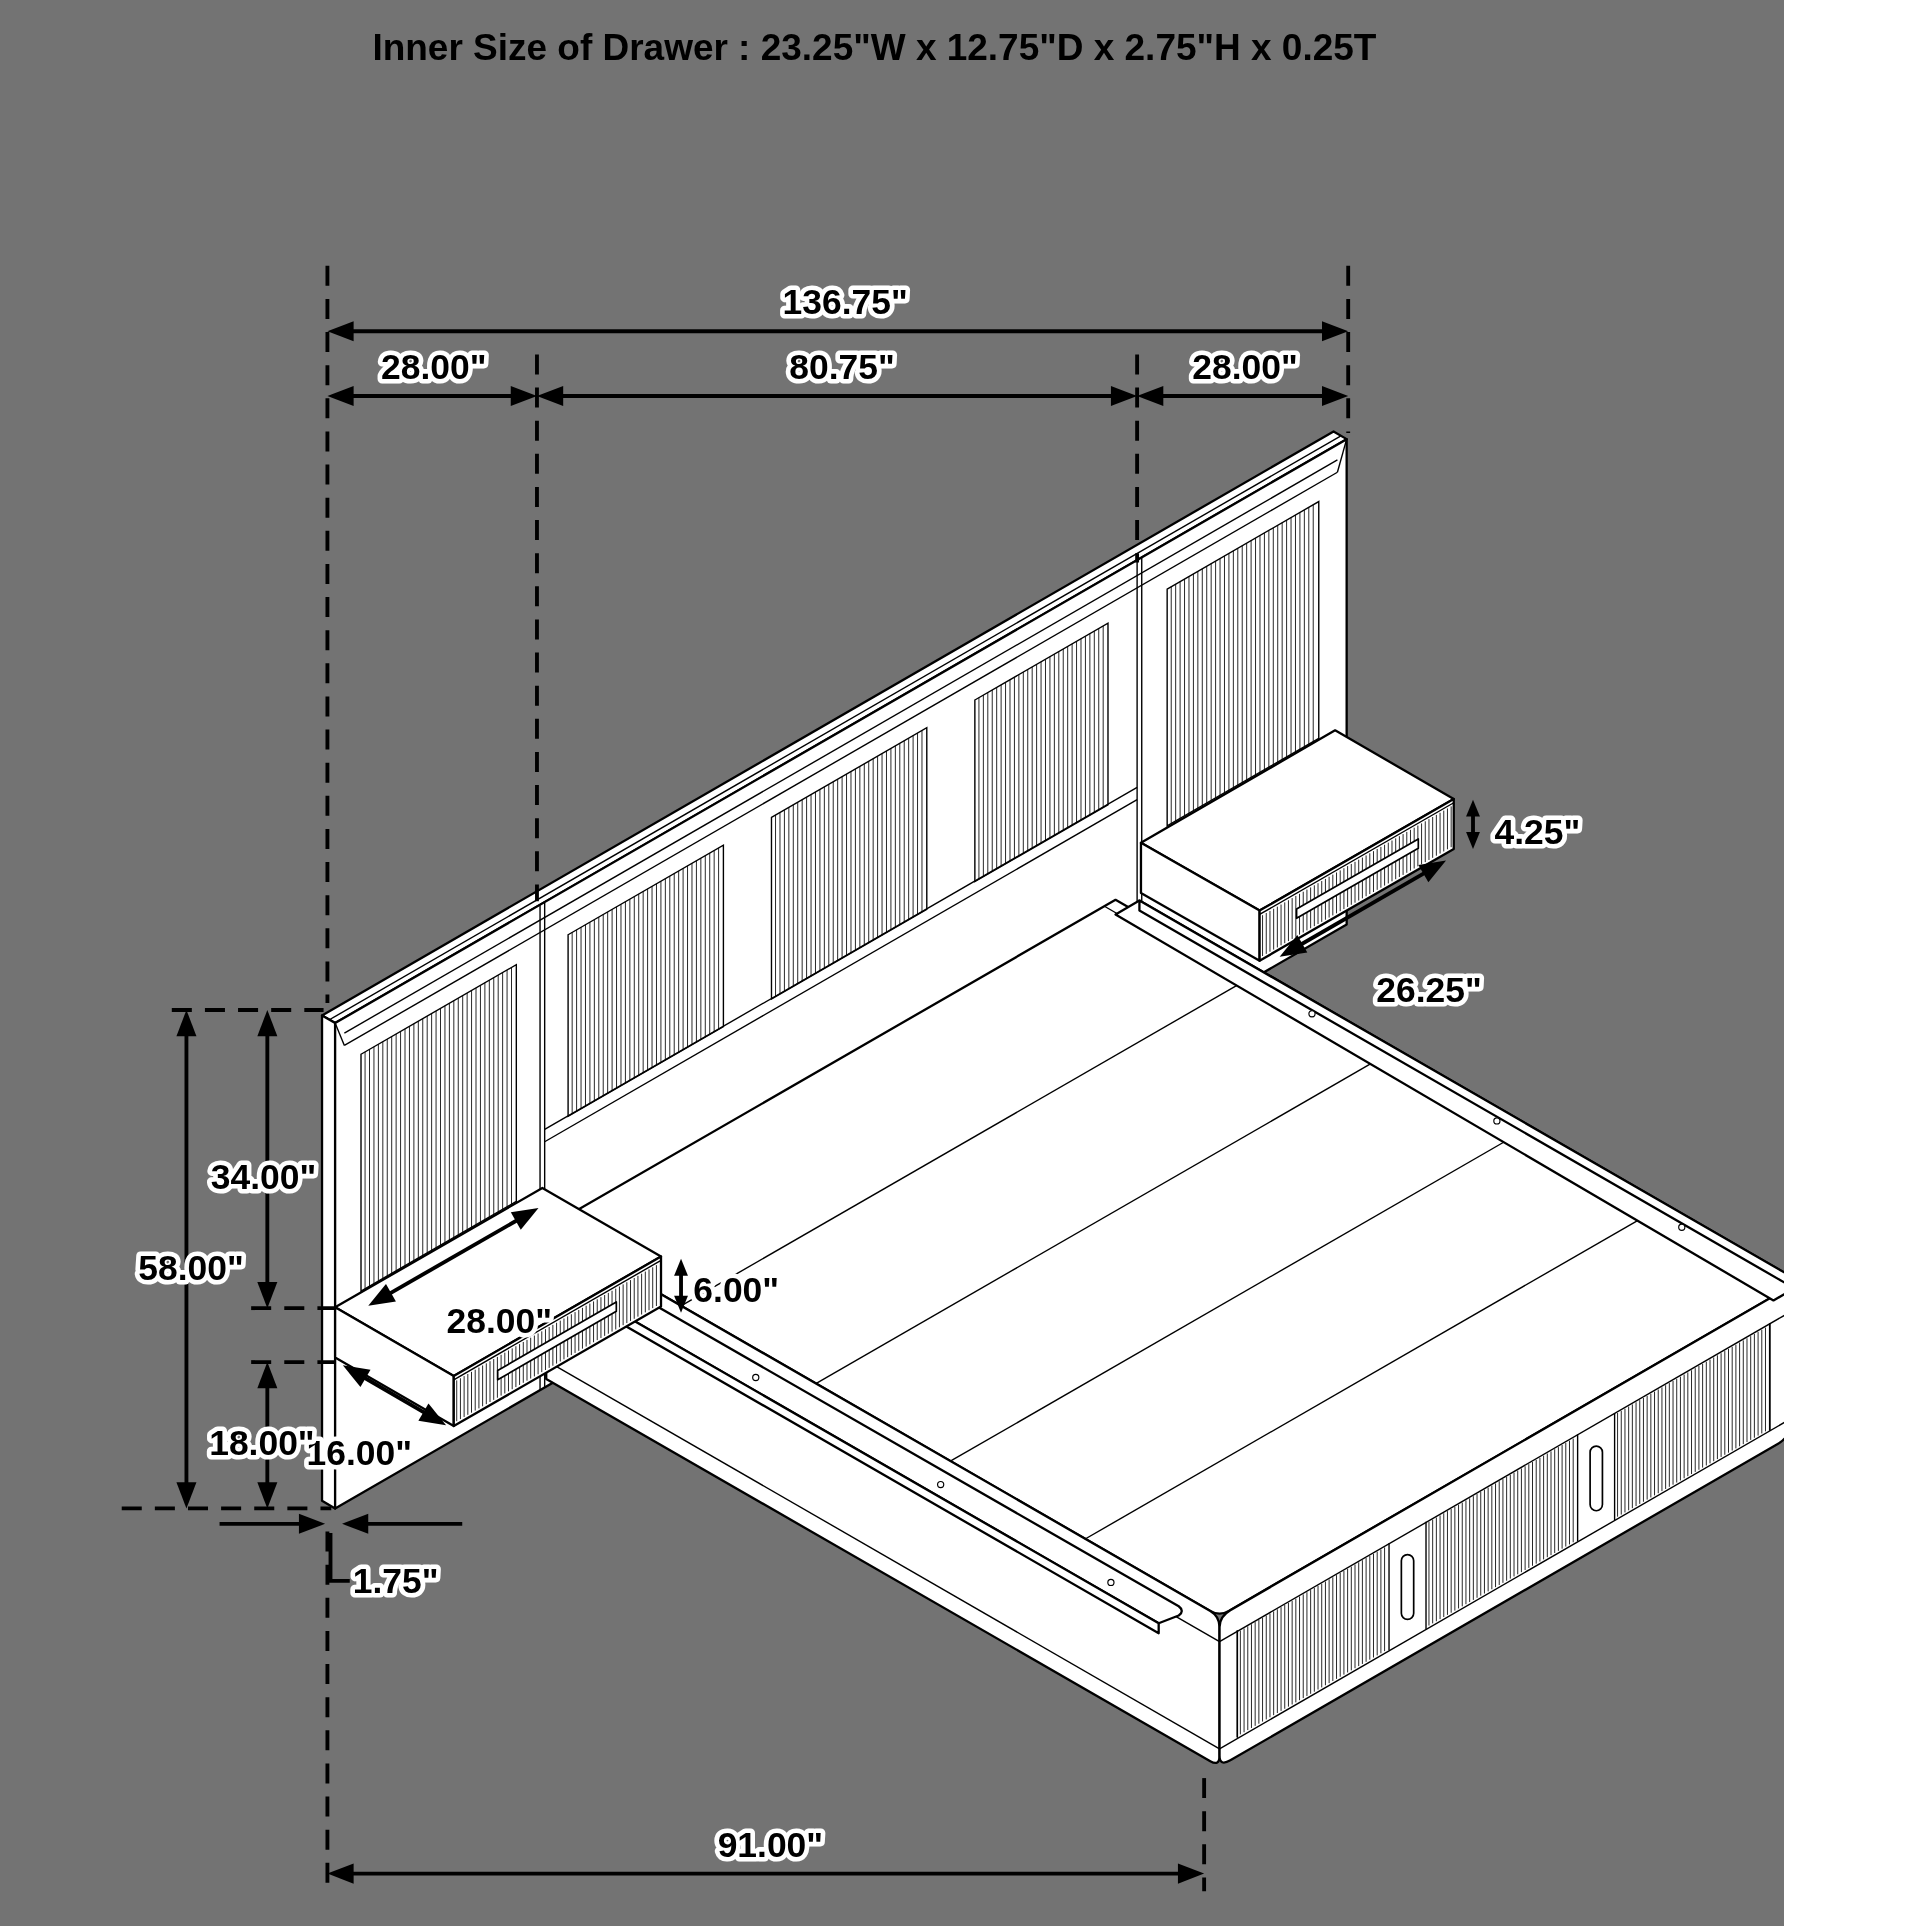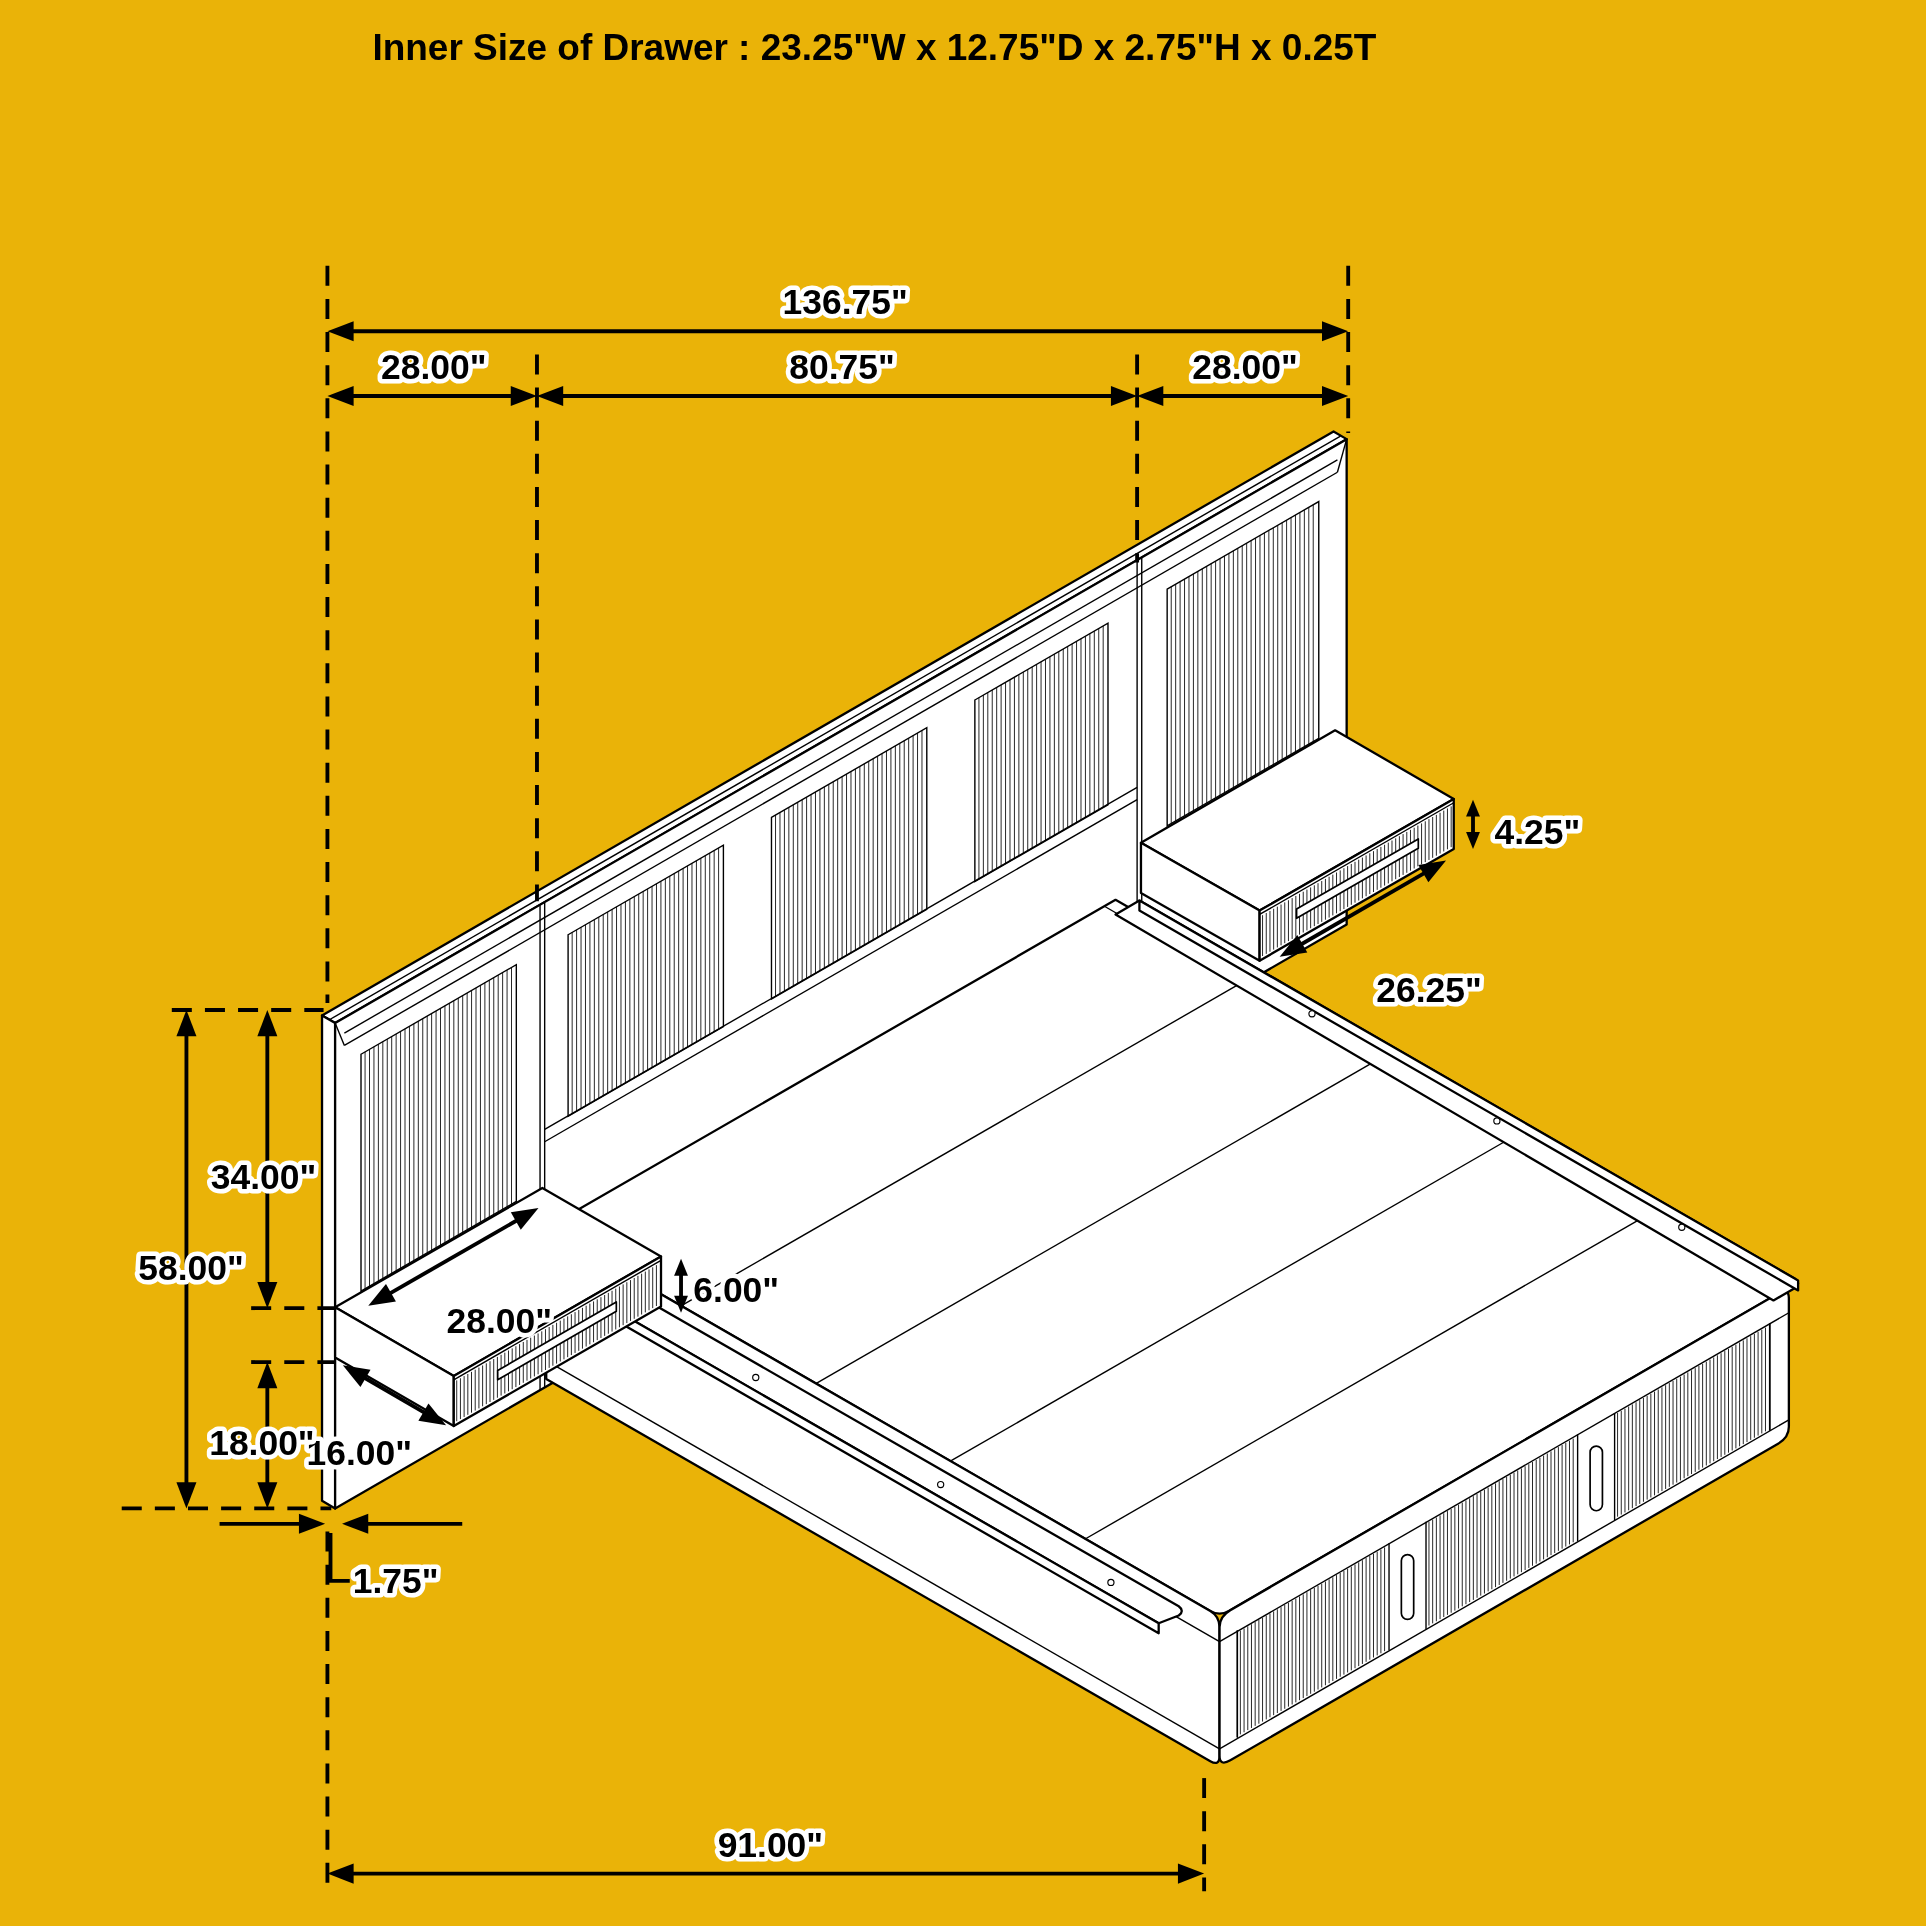--- a/index.html
+++ b/index.html
@@ -1,16 +1,16 @@
 <!DOCTYPE html>
 <html style="font-size:12.3px"><head>
 <meta charset="utf-8">
 <style>
   html,body{margin:0;padding:0;background:#ffffff;}
-  .page{position:relative;width:1926px;height:1926px;background:#eab308;overflow:hidden;}
+  .page{position:relative;width:1784px;height:1926px;background:#737373;overflow:hidden;}
   svg{display:block;width:1926px;height:1926px;}
   text{font-family:"Liberation Sans","DejaVu Sans",sans-serif;font-weight:bold;fill:#000;}
   .title{font-size:48px;}
   .dim{font-size:46px;paint-order:stroke;stroke:#ffffff;stroke-width:12px;stroke-linejoin:round;}
   .outline{fill:#ffffff;stroke:#000;stroke-width:3;stroke-linejoin:round;}
   .tline{fill:none;stroke:#000;stroke-width:1.8;}
   .slat{fill:none;stroke:#000;stroke-width:1.1;}
   .dimline{fill:none;stroke:#000;stroke-width:5;}
   .dash{fill:none;stroke:#000;stroke-width:5;stroke-dasharray:26 17;}
   .head{fill:#000;stroke:none;}

